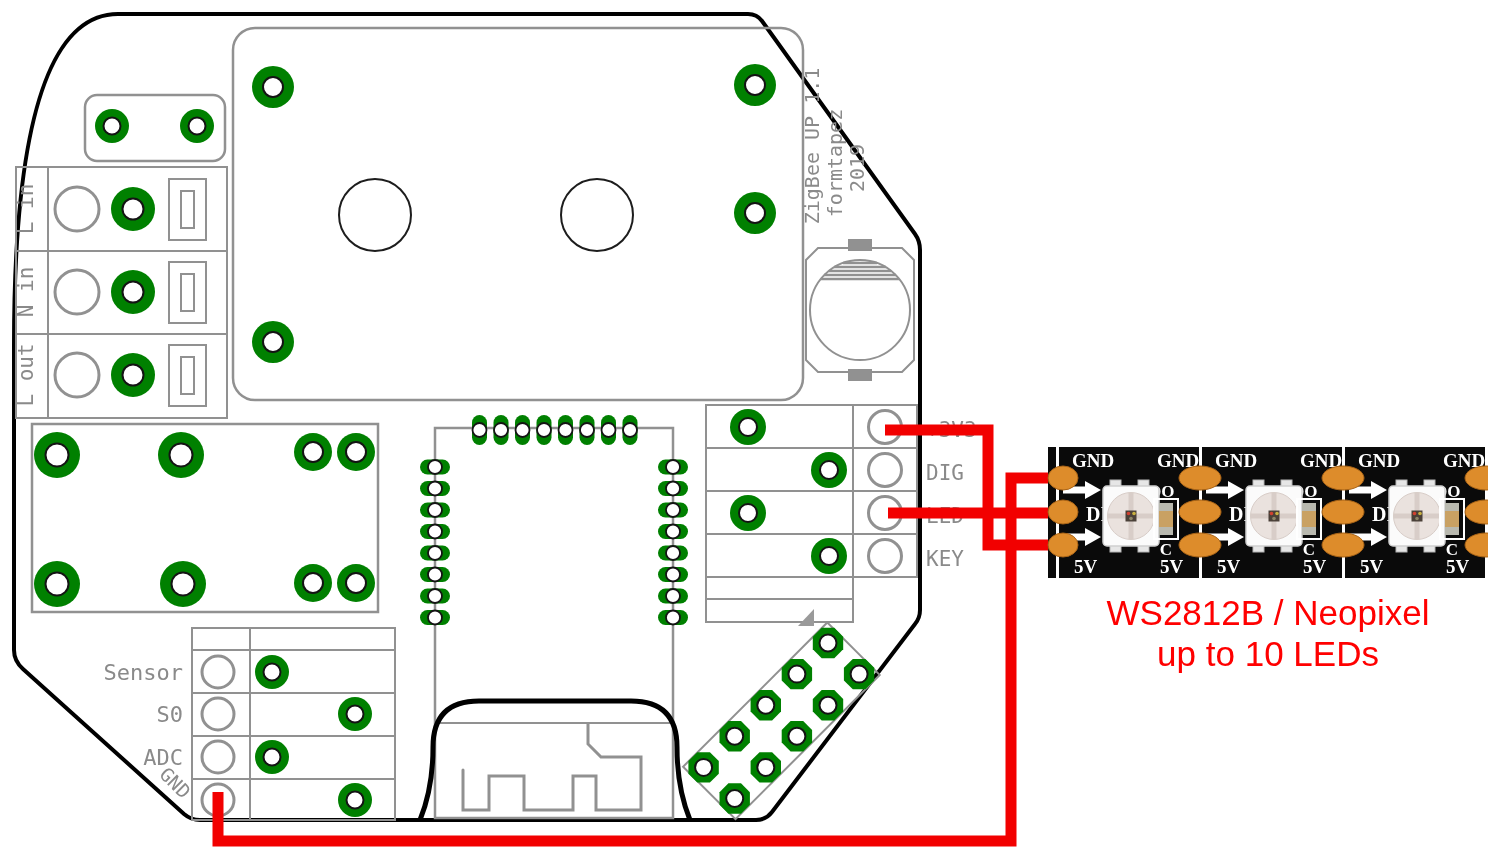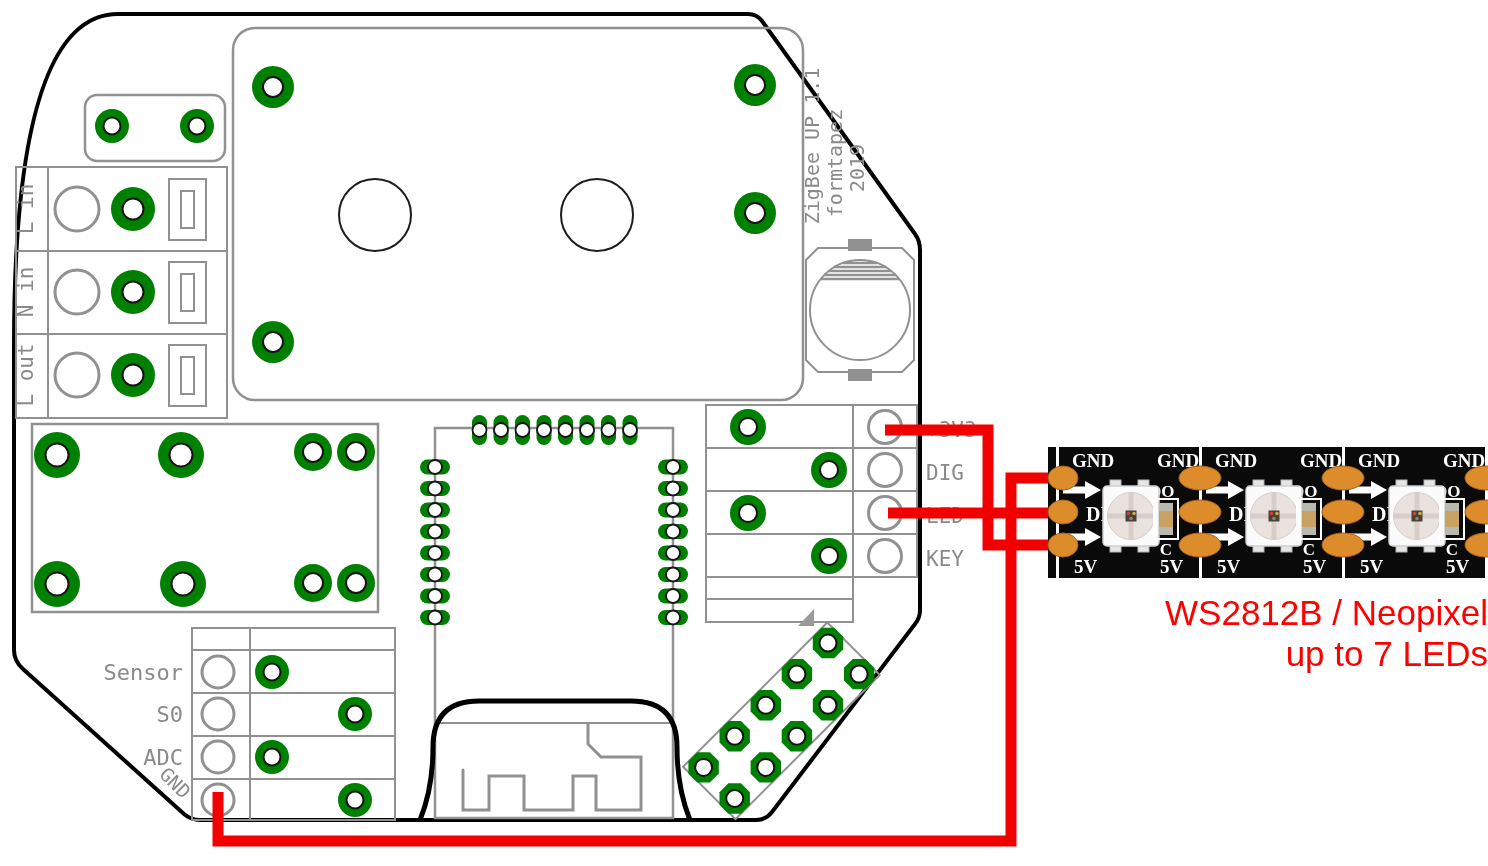--- a/index.html
+++ b/index.html
@@ -4,21 +4,21 @@
 <style>
   html,body{margin:0;padding:0;background:#fff;}
   #canvas{position:relative;width:1488px;height:866px;background:#fff;overflow:hidden;
           font-family:"DejaVu Sans",sans-serif;}
   svg{position:absolute;left:0;top:0;}
   .silk{fill:none;stroke:#919191;stroke-width:2.5;}
   .silk2{fill:none;stroke:#919191;stroke-width:2;}
   .thinblk{fill:none;stroke:#1d1d1d;stroke-width:2;}
   .silktext{font-family:"DejaVu Sans Mono","Liberation Mono",monospace;fill:#8a8a8a;}
   .striptext{font-family:"Liberation Serif","DejaVu Serif",serif;font-weight:bold;fill:#ffffff;}
-  #caption{position:absolute;left:1048px;top:592px;width:440px;text-align:right;
+  #caption{position:absolute;left:1048px;top:592px;width:440px;text-align:center;
            font-family:"Liberation Sans","DejaVu Sans",sans-serif;font-size:35px;line-height:41px;}
 </style>
 </head>
 <body>
 
 <div id="canvas">
 <svg id="board-svg" width="1488" height="866" viewBox="0 0 1488 866">
 
   <g>
     <path d="M 118 14 H 748 Q 757 14 762 21 L 915 234 Q 920 241 920 250 V 610 Q 920 618 915 624 L 772 812 Q 766 820 756 820 H 200 Q 191 820 184 814 L 23 669 Q 14 661 14 650 V 345 Q 14 14 118 14 Z" fill="#ffffff" stroke="#000000" stroke-width="4"></path>
@@ -352,15 +352,15 @@
         <ellipse cx="1486" cy="512" rx="21" ry="12" fill="#dd8c2b" stroke="#a86316" stroke-width="1"></ellipse>
         <ellipse cx="1063" cy="545" rx="15" ry="12" fill="#dd8c2b" stroke="#a86316" stroke-width="1"></ellipse>
         <ellipse cx="1200" cy="545" rx="21" ry="12" fill="#dd8c2b" stroke="#a86316" stroke-width="1"></ellipse>
         <ellipse cx="1343" cy="545" rx="21" ry="12" fill="#dd8c2b" stroke="#a86316" stroke-width="1"></ellipse>
         <ellipse cx="1486" cy="545" rx="21" ry="12" fill="#dd8c2b" stroke="#a86316" stroke-width="1"></ellipse>
       </g>
 </svg>
 
 <div id="caption" style="color: rgb(255, 0, 0);">
   <div>WS2812B / Neopixel</div>
-  <div>up to 7 LEDs</div>
+  <div>up to 10 LEDs</div>
 </div>
 </div>
 
 </body></html>

